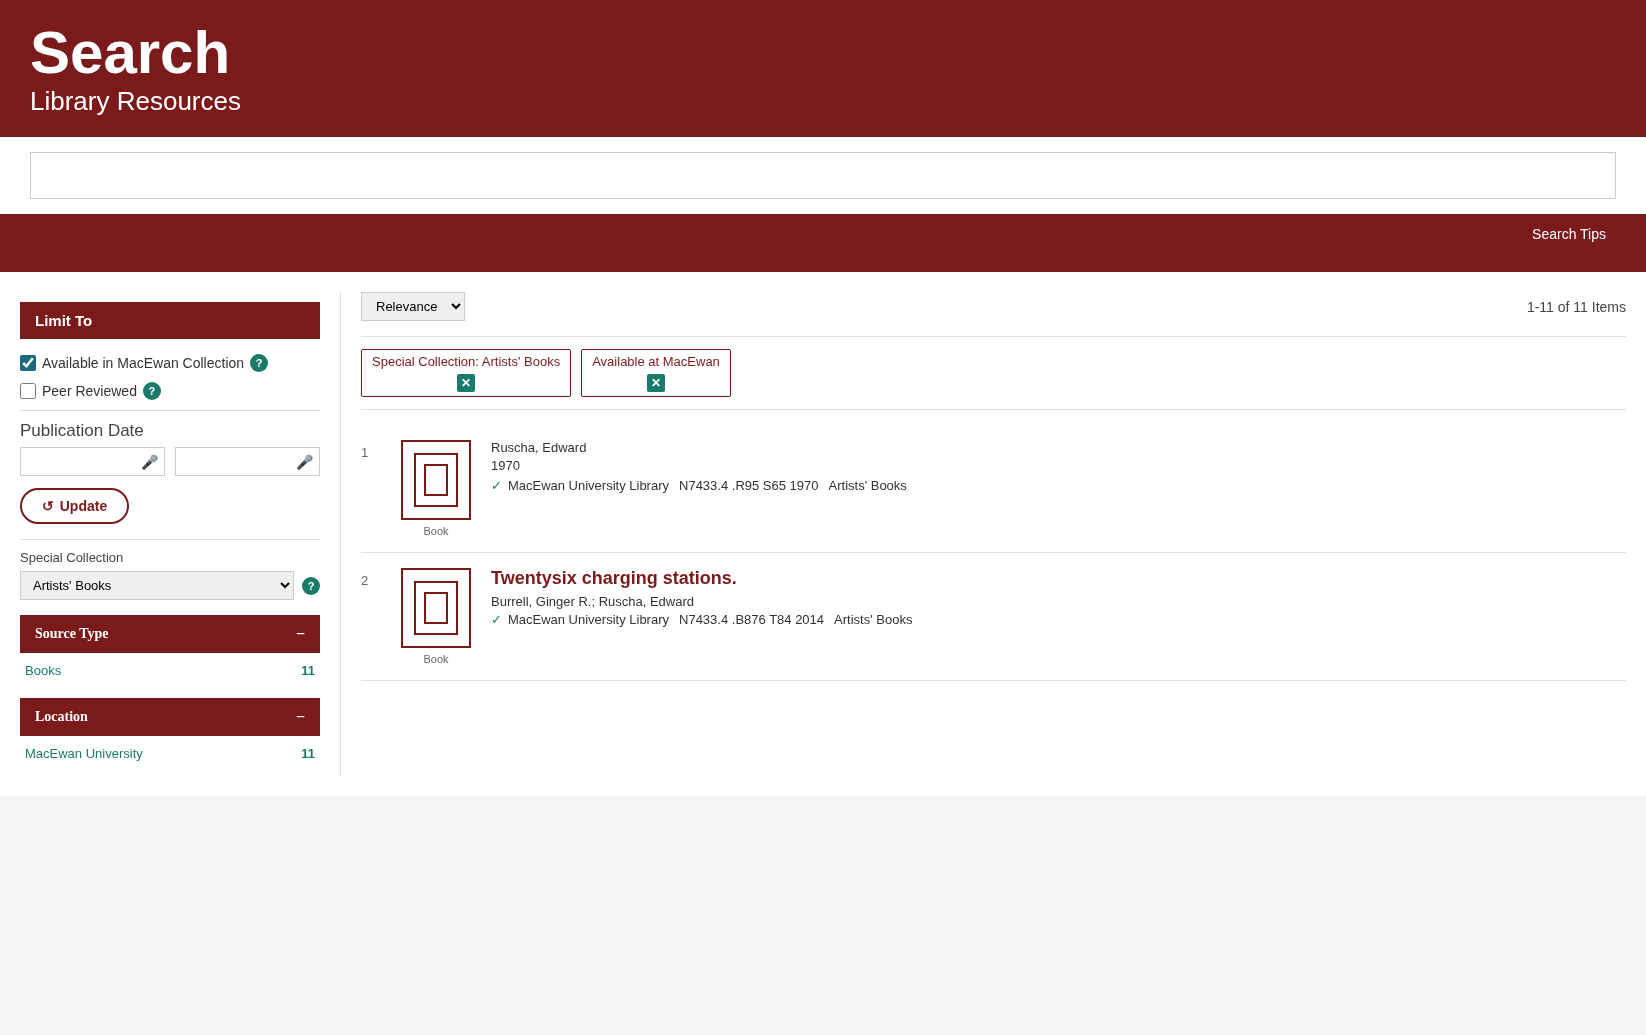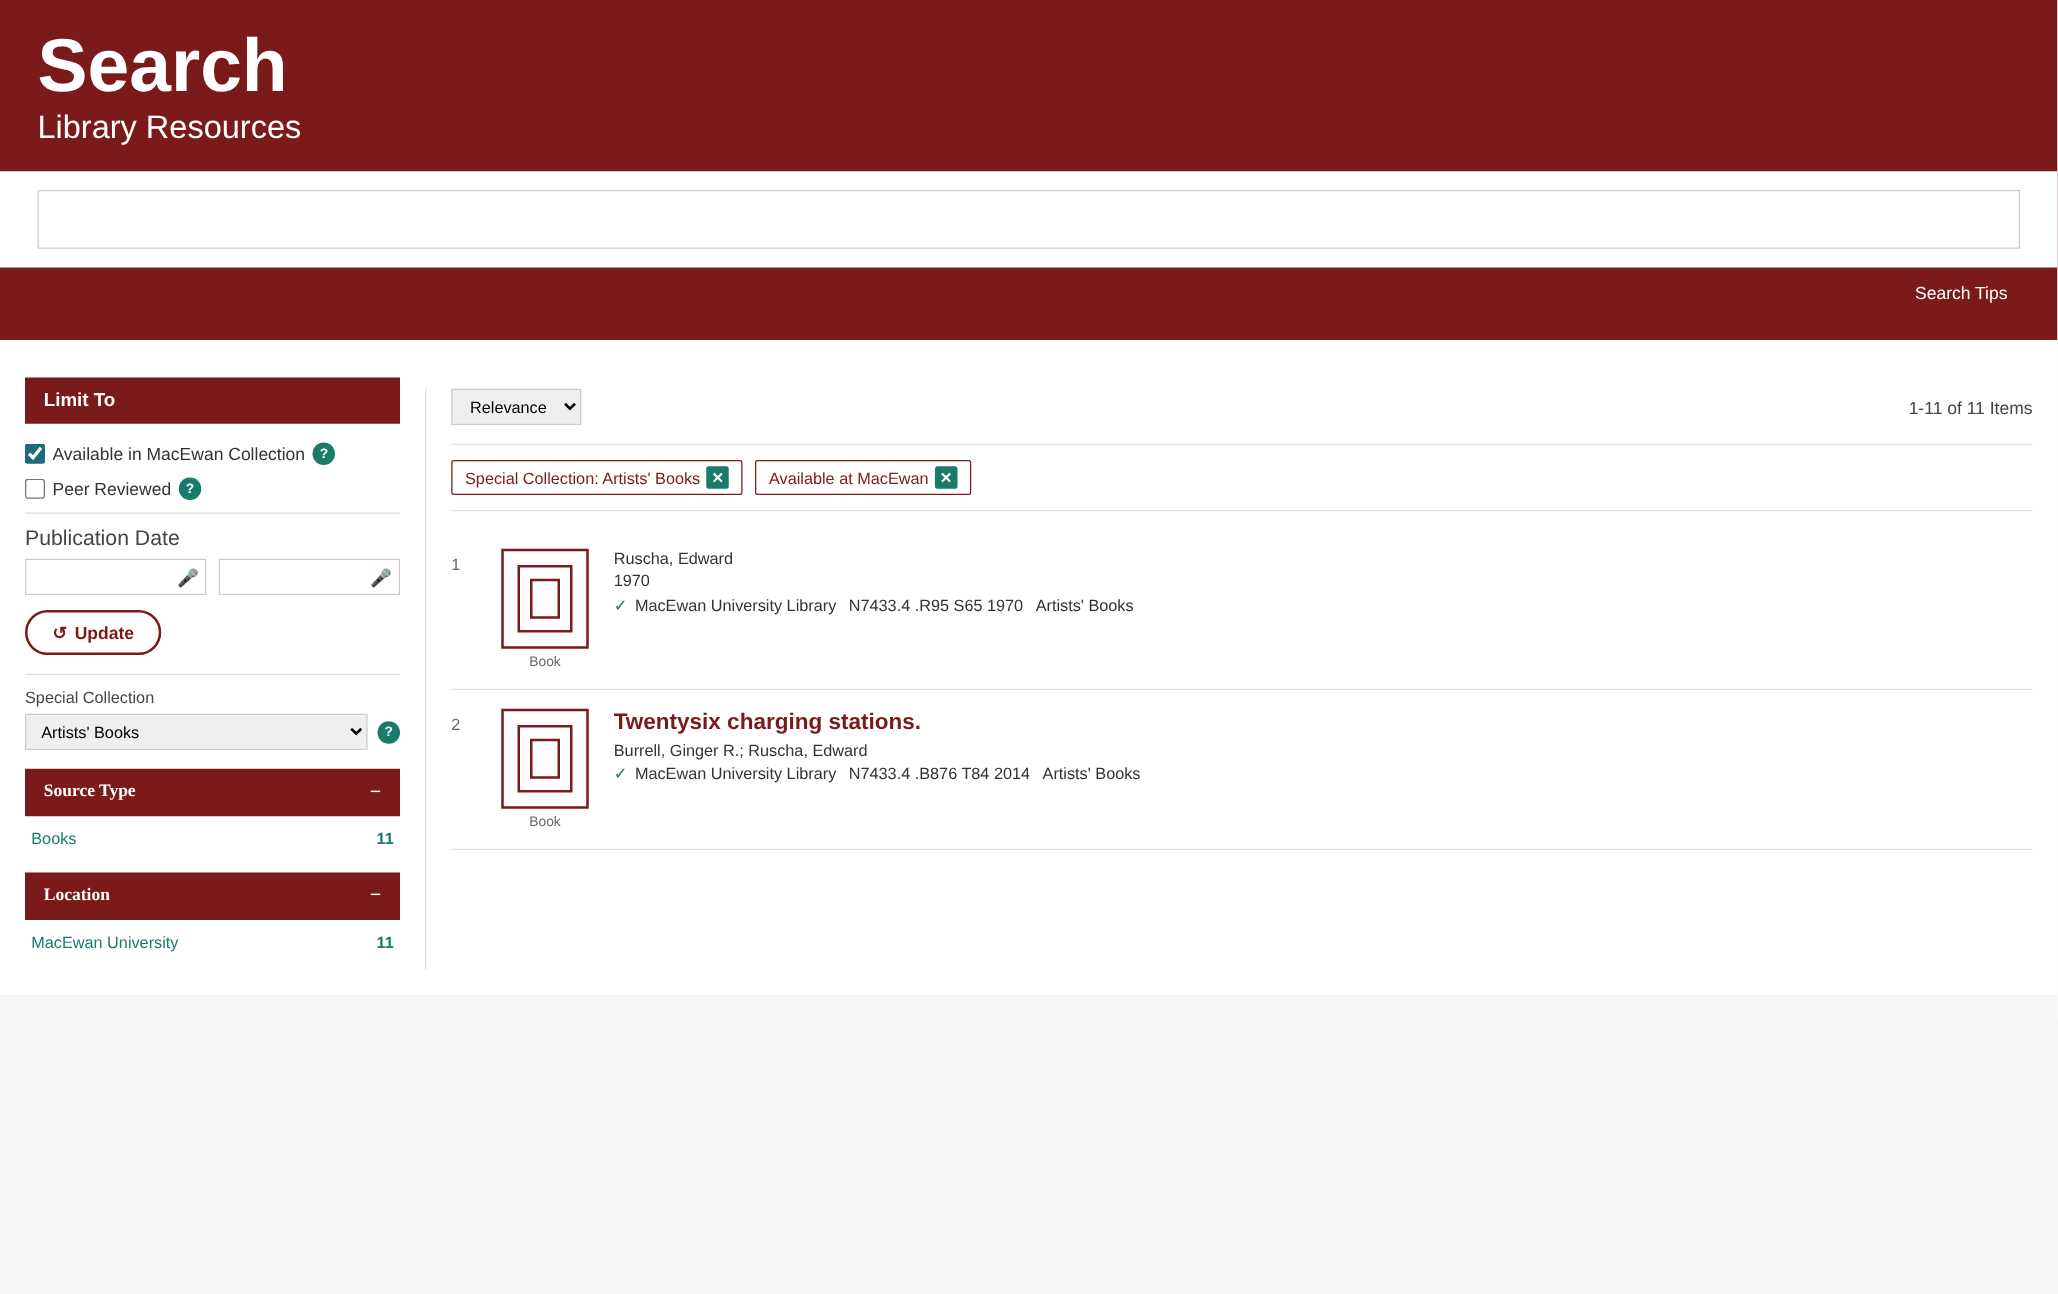--- a/index.html
+++ b/index.html
@@ -192,21 +192,20 @@
       color: #1a7b6b;
       font-weight: bold;
       font-size: 13px;
     }
 
     
     .results-area {
       flex: 1;
       padding: 0 20px;
       border-left: 1px solid #e0e0e0;
-      margin-top: 19px;
     }
 
     .results-toolbar {
       display: flex;
       justify-content: space-between;
       align-items: center;
       margin-bottom: 15px;
     }
     .sort-select {
       border: 1px solid #ccc;
@@ -229,20 +228,21 @@
     }
     .filter-tag {
       display: flex;
       align-items: center;
       gap: 5px;
       border: 1px solid #7b1a1a;
       color: #7b1a1a;
       padding: 4px 10px;
       font-size: 13px;
       border-radius: 2px;
+      flex-direction: column;
     }
     .filter-tag .remove-btn {
       background: #1a7b6b;
       color: white;
       border: none;
       width: 18px;
       height: 18px;
       display: flex;
       align-items: center;
       justify-content: center;

